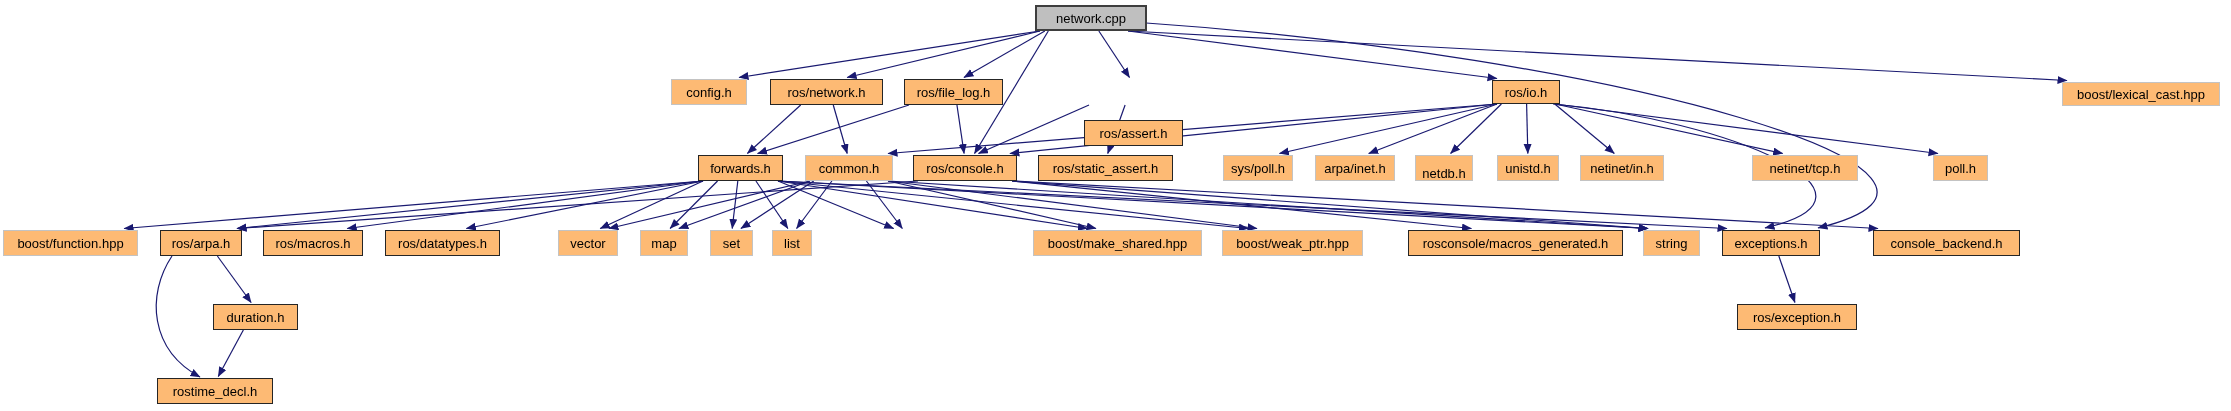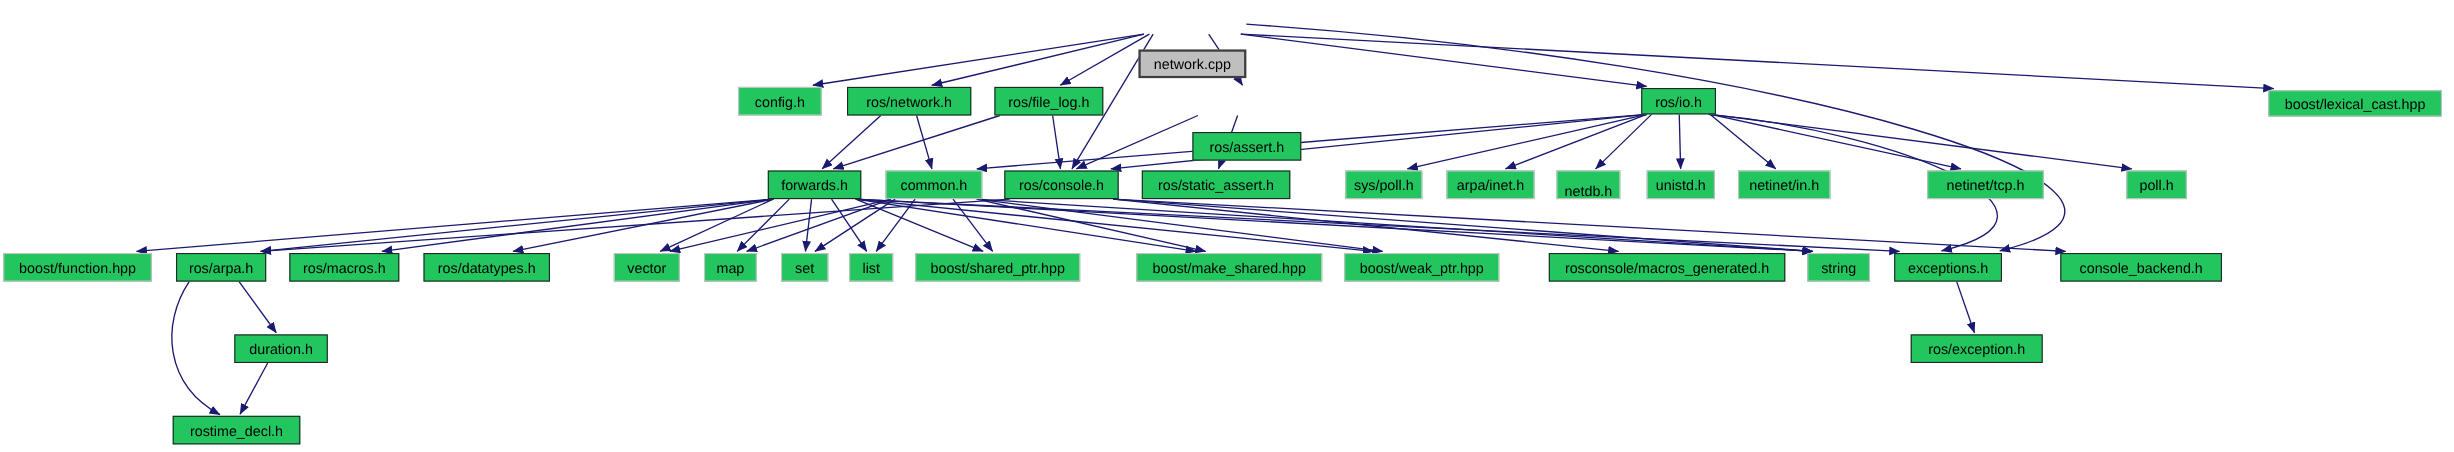--- a/index.html
+++ b/index.html
@@ -3,21 +3,21 @@
 <meta charset="utf-8">
 <style>
   html,body{margin:0;padding:0;background:#ffffff;}
   #graph{
     position:relative;width:2231px;height:411px;background:#ffffff;overflow:hidden;
     font-family:"Liberation Sans","DejaVu Sans",sans-serif;
   }
   #edges{position:absolute;left:0;top:0;z-index:1;}
   .edge{fill:none;stroke-width:1.2px;}
   .node{
-    position:absolute;z-index:2;box-sizing:border-box;background:#22c55e;
+    position:absolute;z-index:2;box-sizing:border-box;background:#fdba74;
     display:flex;align-items:center;justify-content:center;
     font-size:13px;line-height:1;color:#000000;white-space:nowrap;cursor:pointer;
   }
   .node.internal{border:1.5px solid #252525;}
   .node.external{border:1.5px solid #c3c3c3;}
   .node.current{border:2px solid #3e3e3e;background:#bfbfbf;}
   .node span{pointer-events:none;}
 </style>
 </head>
 <body>
@@ -76,21 +76,21 @@
       <path d="M 888 181 L 1648 228.5" class="edge" stroke="#191970" marker-end="url(#arrow)"></path>
       <path d="M 918 181 L 237 228.5" class="edge" stroke="#191970" marker-end="url(#arrow)"></path>
       <path d="M 1012 181 L 1471.46 228.5" class="edge" stroke="#191970" marker-end="url(#arrow)"></path>
       <path d="M 1012 181 L 1648 228.5" class="edge" stroke="#191970" marker-end="url(#arrow)"></path>
       <path d="M 1012 181 L 1878 228.5" class="edge" stroke="#191970" marker-end="url(#arrow)"></path>
       <path d="M 217.35 256 L 251.14 302.5" class="edge" stroke="#191970" marker-end="url(#arrow)"></path>
       <path d="M 172 256 C 146 295, 150 350, 200 377" class="edge" stroke="#191970" marker-end="url(#arrow)"></path>
       <path d="M 243.35 330 L 218.24 376.5" class="edge" stroke="#191970" marker-end="url(#arrow)"></path>
       <path d="M 1778.8 256 L 1794.92 302.5" class="edge" stroke="#191970" marker-end="url(#arrow)"></path>
     </svg>
-<div class="node current" style="left: 1035px; top: 5px; width: 98px; height: 26px; margin-top: 40px;">
+<div class="node current" style="left: 1035px; top: 5px; width: 112px; height: 26px;">
       <span>network.cpp</span>
     </div>
     <div class="node external" style="left: 671px; top: 79px; width: 76px; height: 26px;">
       <span>config.h</span>
     </div>
     <div class="node internal" style="left: 770px; top: 79px; width: 113px; height: 26px;">
       <span>ros/network.h</span>
     </div>
     <div class="node internal" style="left: 904px; top: 79px; width: 99px; height: 26px;">
       <span>ros/file_log.h</span>
@@ -154,23 +154,20 @@
     </div>
     <div class="node external" style="left: 640px; top: 230px; width: 48px; height: 26px;">
       <span>map</span>
     </div>
     <div class="node external" style="left: 710px; top: 230px; width: 43px; height: 26px;">
       <span>set</span>
     </div>
     <div class="node external" style="left: 772px; top: 230px; width: 40px; height: 26px;">
       <span>list</span>
     </div>
-    <div class="node external" style="left: 832px; top: 230px; width: 150px; height: 26px;">
-      <span>boost/shared_ptr.hpp</span>
-    </div>
     <div class="node external" style="left: 1033px; top: 230px; width: 169px; height: 26px;">
       <span>boost/make_shared.hpp</span>
     </div>
     <div class="node external" style="left: 1222px; top: 230px; width: 141px; height: 26px;">
       <span>boost/weak_ptr.hpp</span>
     </div>
     <div class="node internal" style="left: 1408px; top: 230px; width: 215px; height: 26px;">
       <span>rosconsole/macros_generated.h</span>
     </div>
     <div class="node external" style="left: 1643px; top: 230px; width: 57px; height: 26px;">

